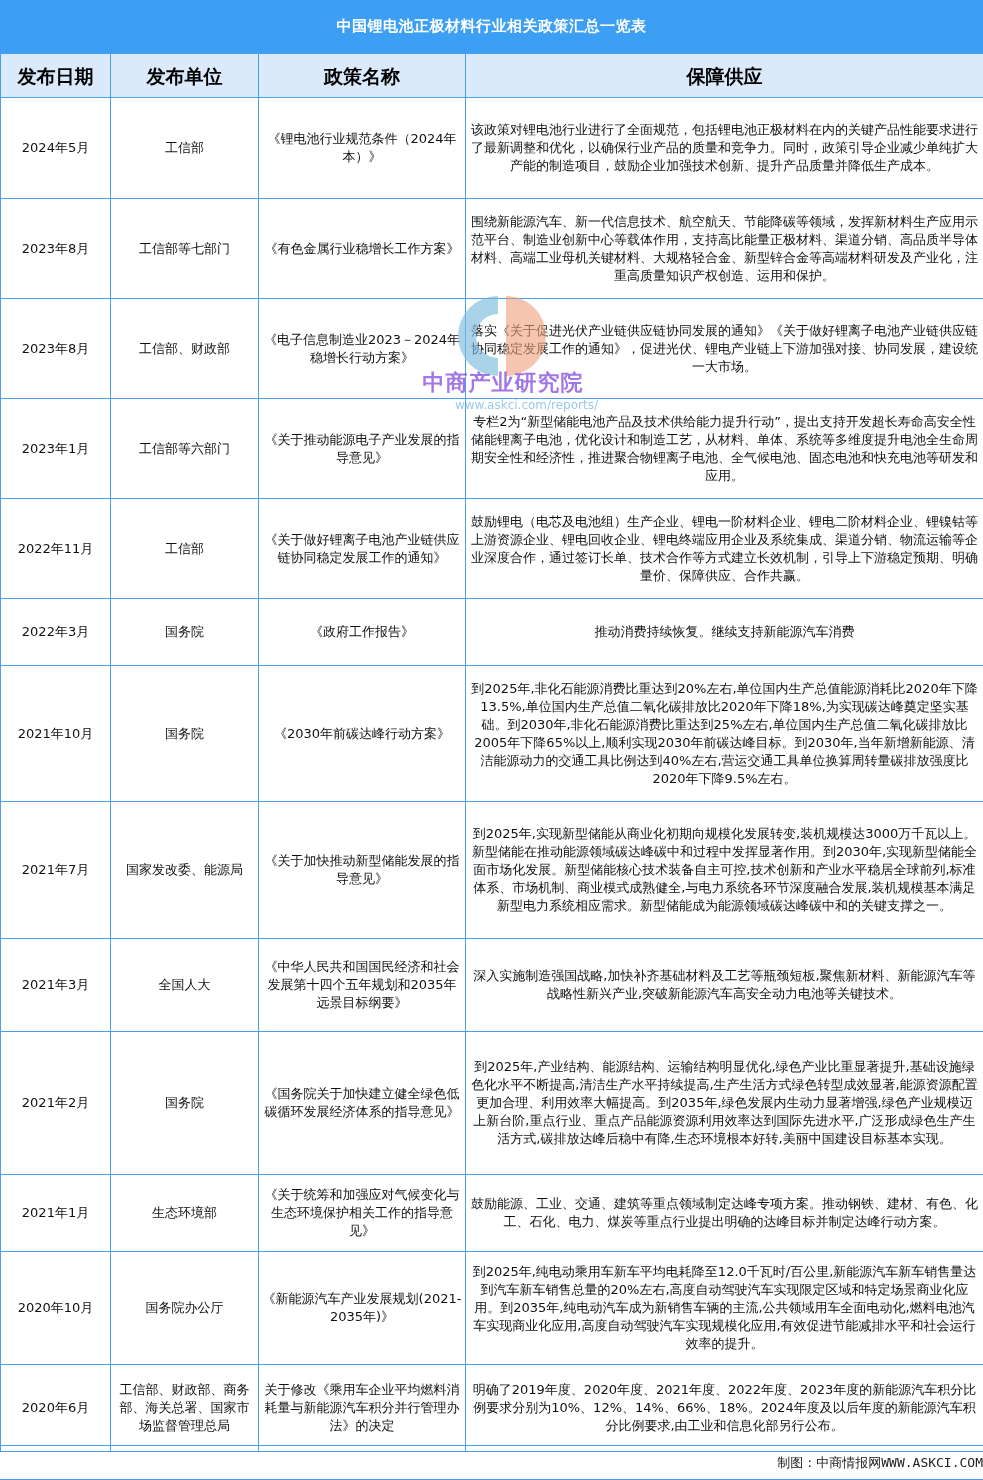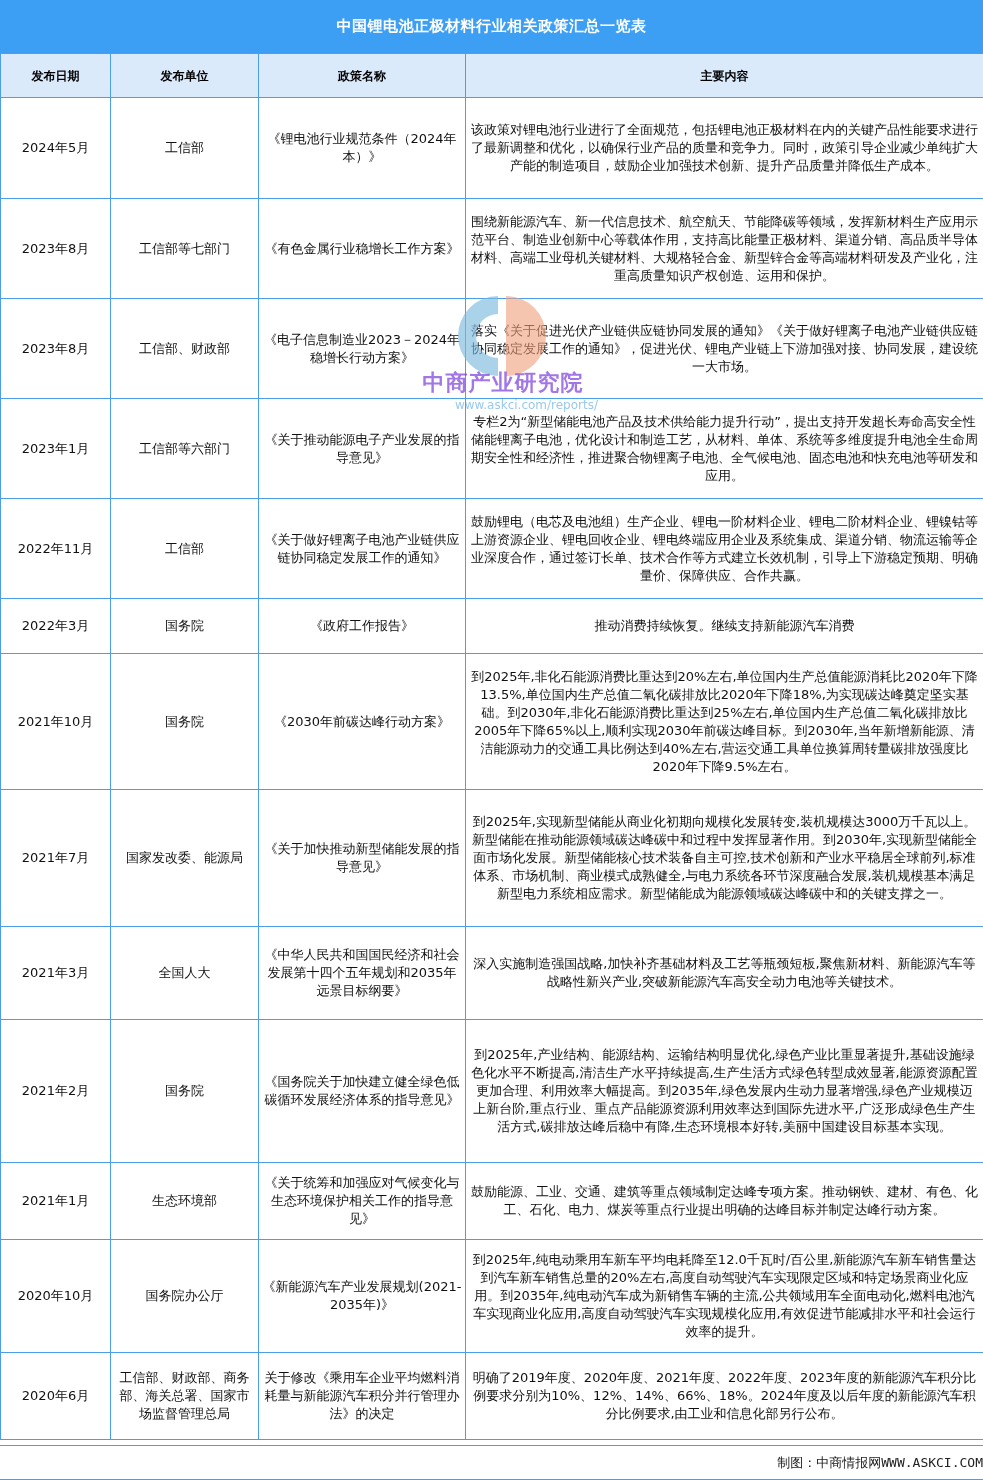--- a/index.html
+++ b/index.html
@@ -13,21 +13,21 @@
     }
     table.policy {
       position: absolute; left: 0; top: 53px; width: 983px;
       border-collapse: collapse; table-layout: fixed;
     }
     table.policy th, table.policy td {
       border: 1px solid #4a9fe8; text-align: center; vertical-align: middle;
       font-size: 13px; line-height: 18px; padding: 0 3px;
     }
     table.policy th {
-      background: #daeafb; font-weight: bold; font-size: 12px; height: 44px; color: #000;
+      background: #daeafb; font-weight: bold; font-size: 19px; height: 44px; color: #000;
     }
     table.policy td.content { padding: 0 4px; font-size: 13px; line-height: 18px; }
     .footer {
       position: absolute; left: 0; top: 1445px; width: 983px; height: 35px;
       border-top: 1px solid #4a9fe8; border-bottom: 1px solid #4a9fe8;
       display: flex; align-items: center; justify-content: flex-end; 
       font-size: 13px; color: #222; font-family: "DejaVu Sans Mono", "Liberation Mono", monospace;
     }
     .watermark {
       position: absolute; left: 408px; top: 292px; width: 190px; height: 130px;
@@ -55,21 +55,21 @@
       <col style="width:110px">
       <col style="width:148px">
       <col style="width:207px">
       <col style="width:518px">
     </colgroup>
     <thead>
       <tr>
         <th>发布日期</th>
         <th>发布单位</th>
         <th>政策名称</th>
-        <th>主要内容</th>
+        <th>保障供应</th>
       </tr>
     </thead>
     <tbody>
       <tr style="height:101px">
         <td>2024年5月</td>
         <td>工信部</td>
         <td>《锂电池行业规范条件（2024年本）》</td>
         <td class="content">该政策对锂电池行业进行了全面规范，包括锂电池正极材料在内的关键产品性能要求进行了最新调整和优化，以确保行业产品的质量和竞争力。同时，政策引导企业减少单纯扩大产能的制造项目，鼓励企业加强技术创新、提升产品质量并降低生产成本。</td>
       </tr>
       <tr style="height:100px">
@@ -89,21 +89,21 @@
         <td>工信部等六部门</td>
         <td>《关于推动能源电子产业发展的指导意见》</td>
         <td class="content">专栏2为“新型储能电池产品及技术供给能力提升行动”，提出支持开发超长寿命高安全性储能锂离子电池，优化设计和制造工艺，从材料、单体、系统等多维度提升电池全生命周期安全性和经济性，推进聚合物锂离子电池、全气候电池、固态电池和快充电池等研发和应用。</td>
       </tr>
       <tr style="height:100px">
         <td>2022年11月</td>
         <td>工信部</td>
         <td>《关于做好锂离子电池产业链供应链协同稳定发展工作的通知》</td>
         <td class="content">鼓励锂电（电芯及电池组）生产企业、锂电一阶材料企业、锂电二阶材料企业、锂镍钴等上游资源企业、锂电回收企业、锂电终端应用企业及系统集成、渠道分销、物流运输等企业深度合作，通过签订长单、技术合作等方式建立长效机制，引导上下游稳定预期、明确量价、保障供应、合作共赢。</td>
       </tr>
-      <tr style="height:55px">
+      <tr style="height:67px">
         <td>2022年3月</td>
         <td>国务院</td>
         <td>《政府工作报告》</td>
         <td class="content">推动消费持续恢复。继续支持新能源汽车消费</td>
       </tr>
       <tr style="height:136px">
         <td>2021年10月</td>
         <td>国务院</td>
         <td>《2030年前碳达峰行动方案》</td>
         <td class="content">到2025年,非化石能源消费比重达到20%左右,单位国内生产总值能源消耗比2020年下降13.5%,单位国内生产总值二氧化碳排放比2020年下降18%,为实现碳达峰奠定坚实基础。到2030年,非化石能源消费比重达到25%左右,单位国内生产总值二氧化碳排放比2005年下降65%以上,顺利实现2030年前碳达峰目标。到2030年,当年新增新能源、清洁能源动力的交通工具比例达到40%左右,营运交通工具单位换算周转量碳排放强度比2020年下降9.5%左右。</td>

